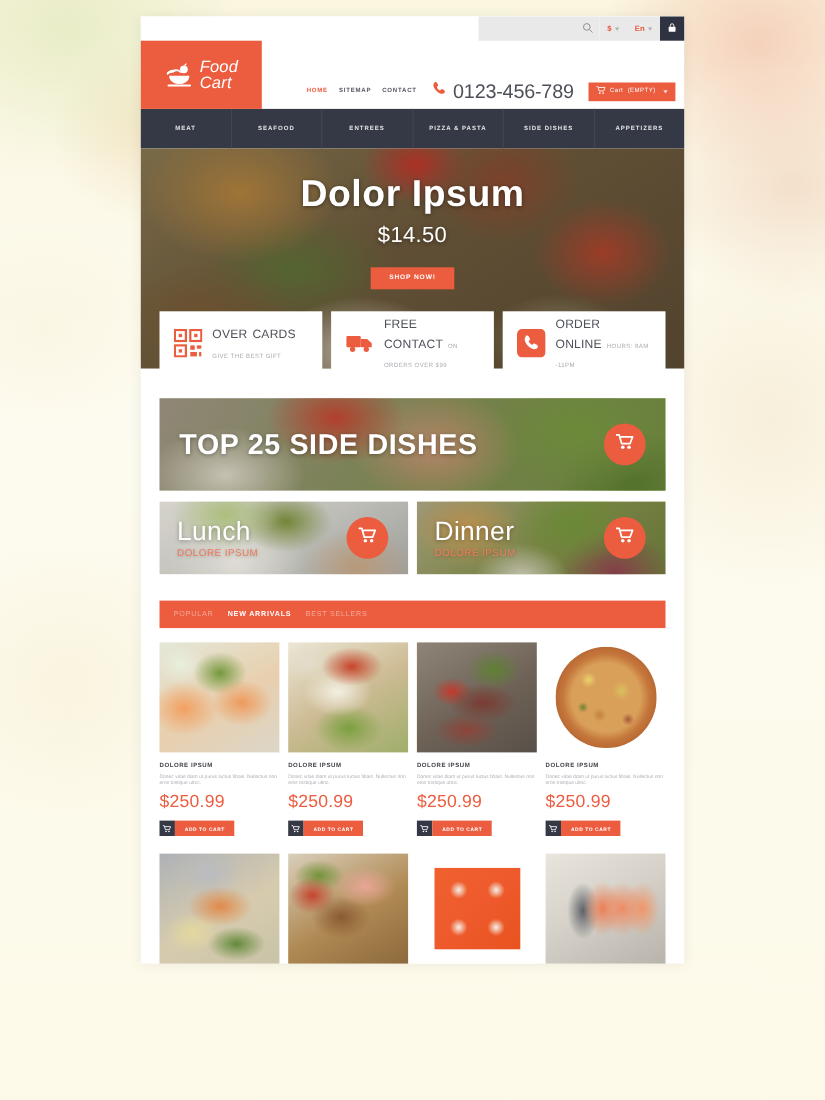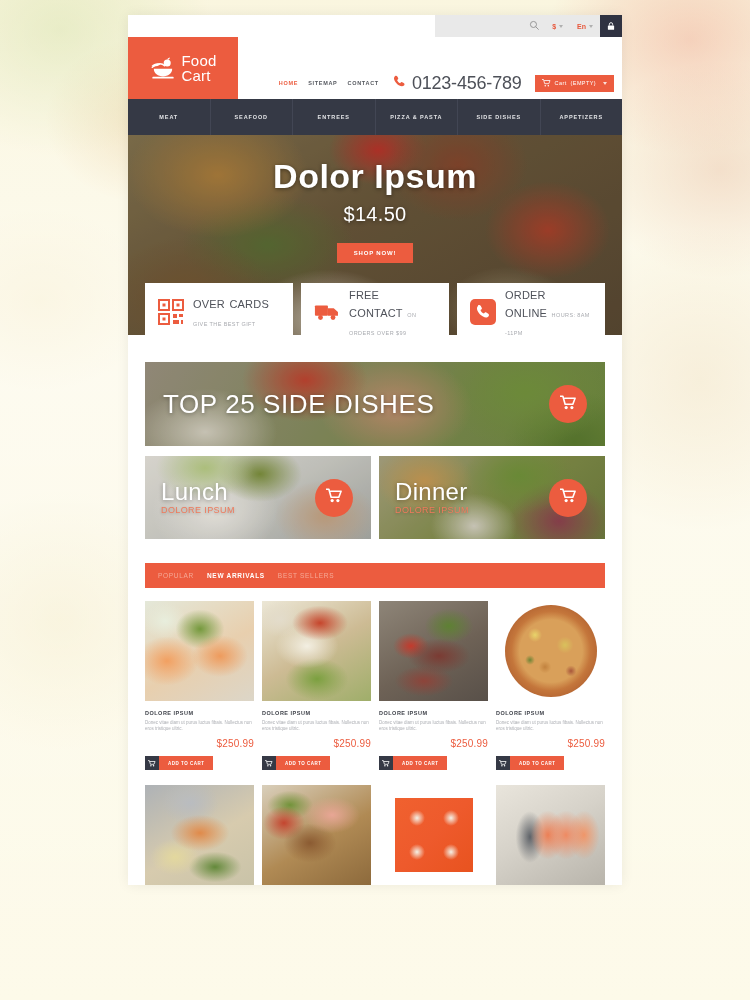--- a/index.html
+++ b/index.html
@@ -70,21 +70,21 @@
 
   
   .header { display: flex; align-items: flex-start; height: 62px; position: relative; }
   .logo {
     width: 110px; height: 62px; background: #ec5c3f;
     display: flex; align-items: center; justify-content: center; gap: 6px;
     cursor: pointer;
   }
   .logo-icon { width: 26px; height: 24px; }
   .logo-text { color: #fff; font-size: 15px; line-height: 15px; letter-spacing: .2px; }
-  .logo-text span { display: block; }
+  .logo-text span { display: block; font-style: italic; }
 
   .header-right {
     flex: 1; display: flex; align-items: center; justify-content: flex-end;
     gap: 13px; padding: 30px 0 0 0; height: 62px;
   }
   .mainlinks { display: flex; gap: 10px; }
   .mainlinks a {
     font-size: 5.5px; letter-spacing: .7px; color: #55585f;
     text-decoration: none; cursor: pointer; font-weight: bold;
   }
@@ -179,38 +179,38 @@
     display: flex; align-items: center; padding: 0 18px;
     background:
       radial-gradient(ellipse 90px 60px at 160px 18px, #c3412e, rgba(195,65,46,0) 70%),
       radial-gradient(ellipse 110px 75px at 250px 45px, #c59070, rgba(197,144,112,0) 70%),
       radial-gradient(ellipse 120px 80px at 380px 30px, #74953c, rgba(116,149,60,0) 70%),
       radial-gradient(ellipse 100px 60px at 60px 70px, #d9d4c6, rgba(217,212,198,0) 72%),
       radial-gradient(ellipse 100px 70px at 430px 80px, #587a2c, rgba(88,122,44,0) 72%),
       linear-gradient(120deg, #9c9282 0%, #7e8b52 55%, #6d8a3c 100%);
   }
   .promo-wide::after { content:""; position:absolute; inset:0; background: rgba(60,55,40,.12); }
-  .promo-wide .promo-text { position: relative; z-index: 2; }
+  .promo-wide .promo-text { position: relative; z-index: 2; font-weight: bold; }
   .promo-wide .promo-title {
     color: #fff; font-size: 26px; letter-spacing: .6px; line-height: 26px;
     text-shadow: 0 1px 4px rgba(0,0,0,.35);
   }
   .promo-wide .promo-sub {
     color: #ef7a5c; font-size: 11px; letter-spacing: .4px; margin-top: 1px;
     text-shadow: 0 1px 3px rgba(0,0,0,.25);
   }
   .promo-cart {
     position: absolute; z-index: 3; right: 18px; top: 50%; transform: translateY(-50%);
     width: 38px; height: 38px; border-radius: 50%; background: #ec5c3f;
     display: flex; align-items: center; justify-content: center; cursor: pointer;
   }
 
   .promo-pair { display: flex; gap: 8px; margin-top: 10px; }
   .promo-half {
-    position: relative; flex: 1; height: 83px; overflow: hidden;
+    position: relative; flex: 1; height: 66px; overflow: hidden;
     display: flex; align-items: center; padding: 0 16px;
   }
   .promo-half.lunch {
     background:
       radial-gradient(ellipse 70px 45px at 60px 12px, #b9cf86, rgba(185,207,134,0) 70%),
       radial-gradient(ellipse 60px 40px at 115px 18px, #7a8f3a, rgba(122,143,58,0) 70%),
       radial-gradient(ellipse 90px 70px at 70px 55px, #f2f0ea, rgba(242,240,234,0) 70%),
       radial-gradient(ellipse 70px 50px at 180px 60px, #c8a583, rgba(200,165,131,0) 72%),
       linear-gradient(150deg, #e8e6df 0%, #cfd0ca 50%, #a9aca8 100%);
   }
@@ -308,21 +308,21 @@
       radial-gradient(ellipse 24px 34px at 52px 50px, #ec7f55, rgba(236,127,85,0) 72%),
       radial-gradient(ellipse 20px 36px at 34px 52px, #5e6268, rgba(94,98,104,0) 72%),
       radial-gradient(ellipse 22px 34px at 88px 50px, #f09669, rgba(240,150,105,0) 72%),
       linear-gradient(150deg, #e9e5dc 0%, #d6d2c9 45%, #b8b4ab 100%); }
 
   .pname {
     margin-top: 9px; font-size: 5.5px; font-weight: bold;
     color: #3f424a; letter-spacing: .5px; cursor: pointer;
   }
   .pdesc { margin-top: 4px; font-size: 4.5px; line-height: 6px; color: #adafb4; }
-  .pprice { margin-top: 6px; font-size: 10px; color: #ec5c3f; letter-spacing: .2px; text-align: right; }
+  .pprice { margin-top: 6px; font-size: 16px; color: #ec5c3f; letter-spacing: .2px; }
   .padd {
     margin-top: 7px; display: inline-flex; align-items: stretch;
     height: 14px; cursor: pointer;
   }
   .padd-icon {
     width: 14px; background: #353945;
     display: flex; align-items: center; justify-content: center;
   }
   .padd-label {
     background: #ec5c3f; color: #fff; font-size: 4.5px; letter-spacing: .5px;

